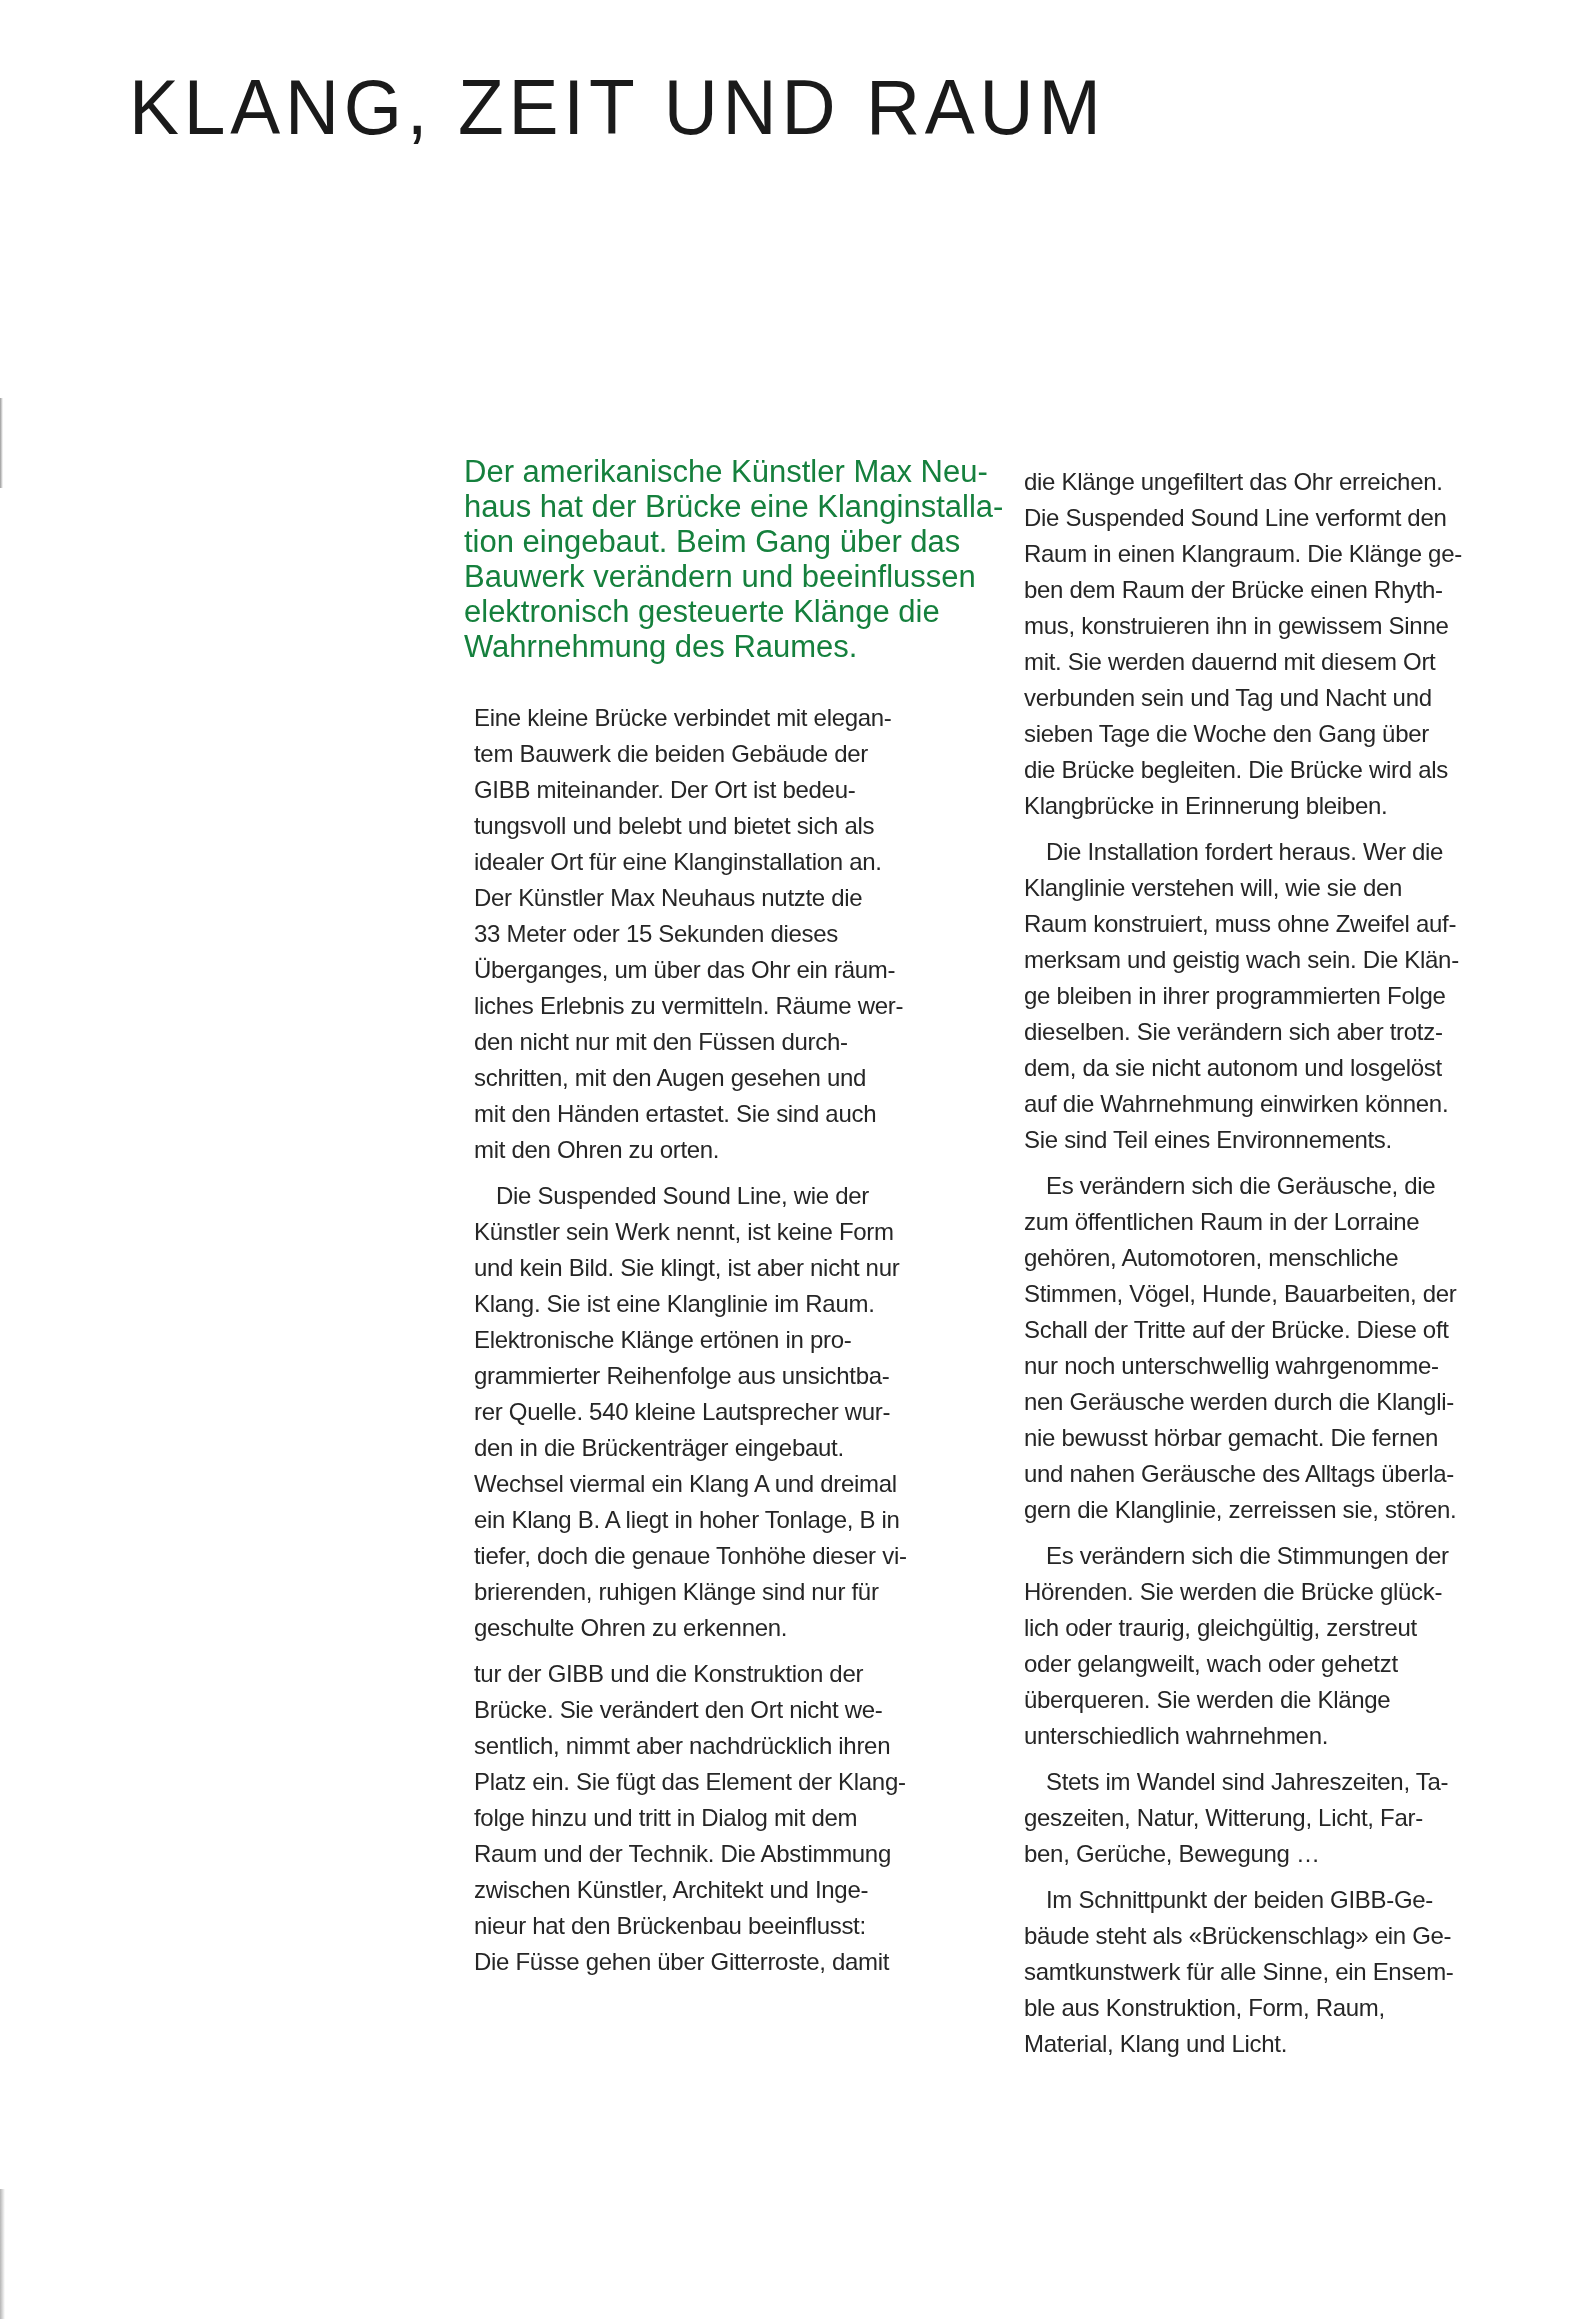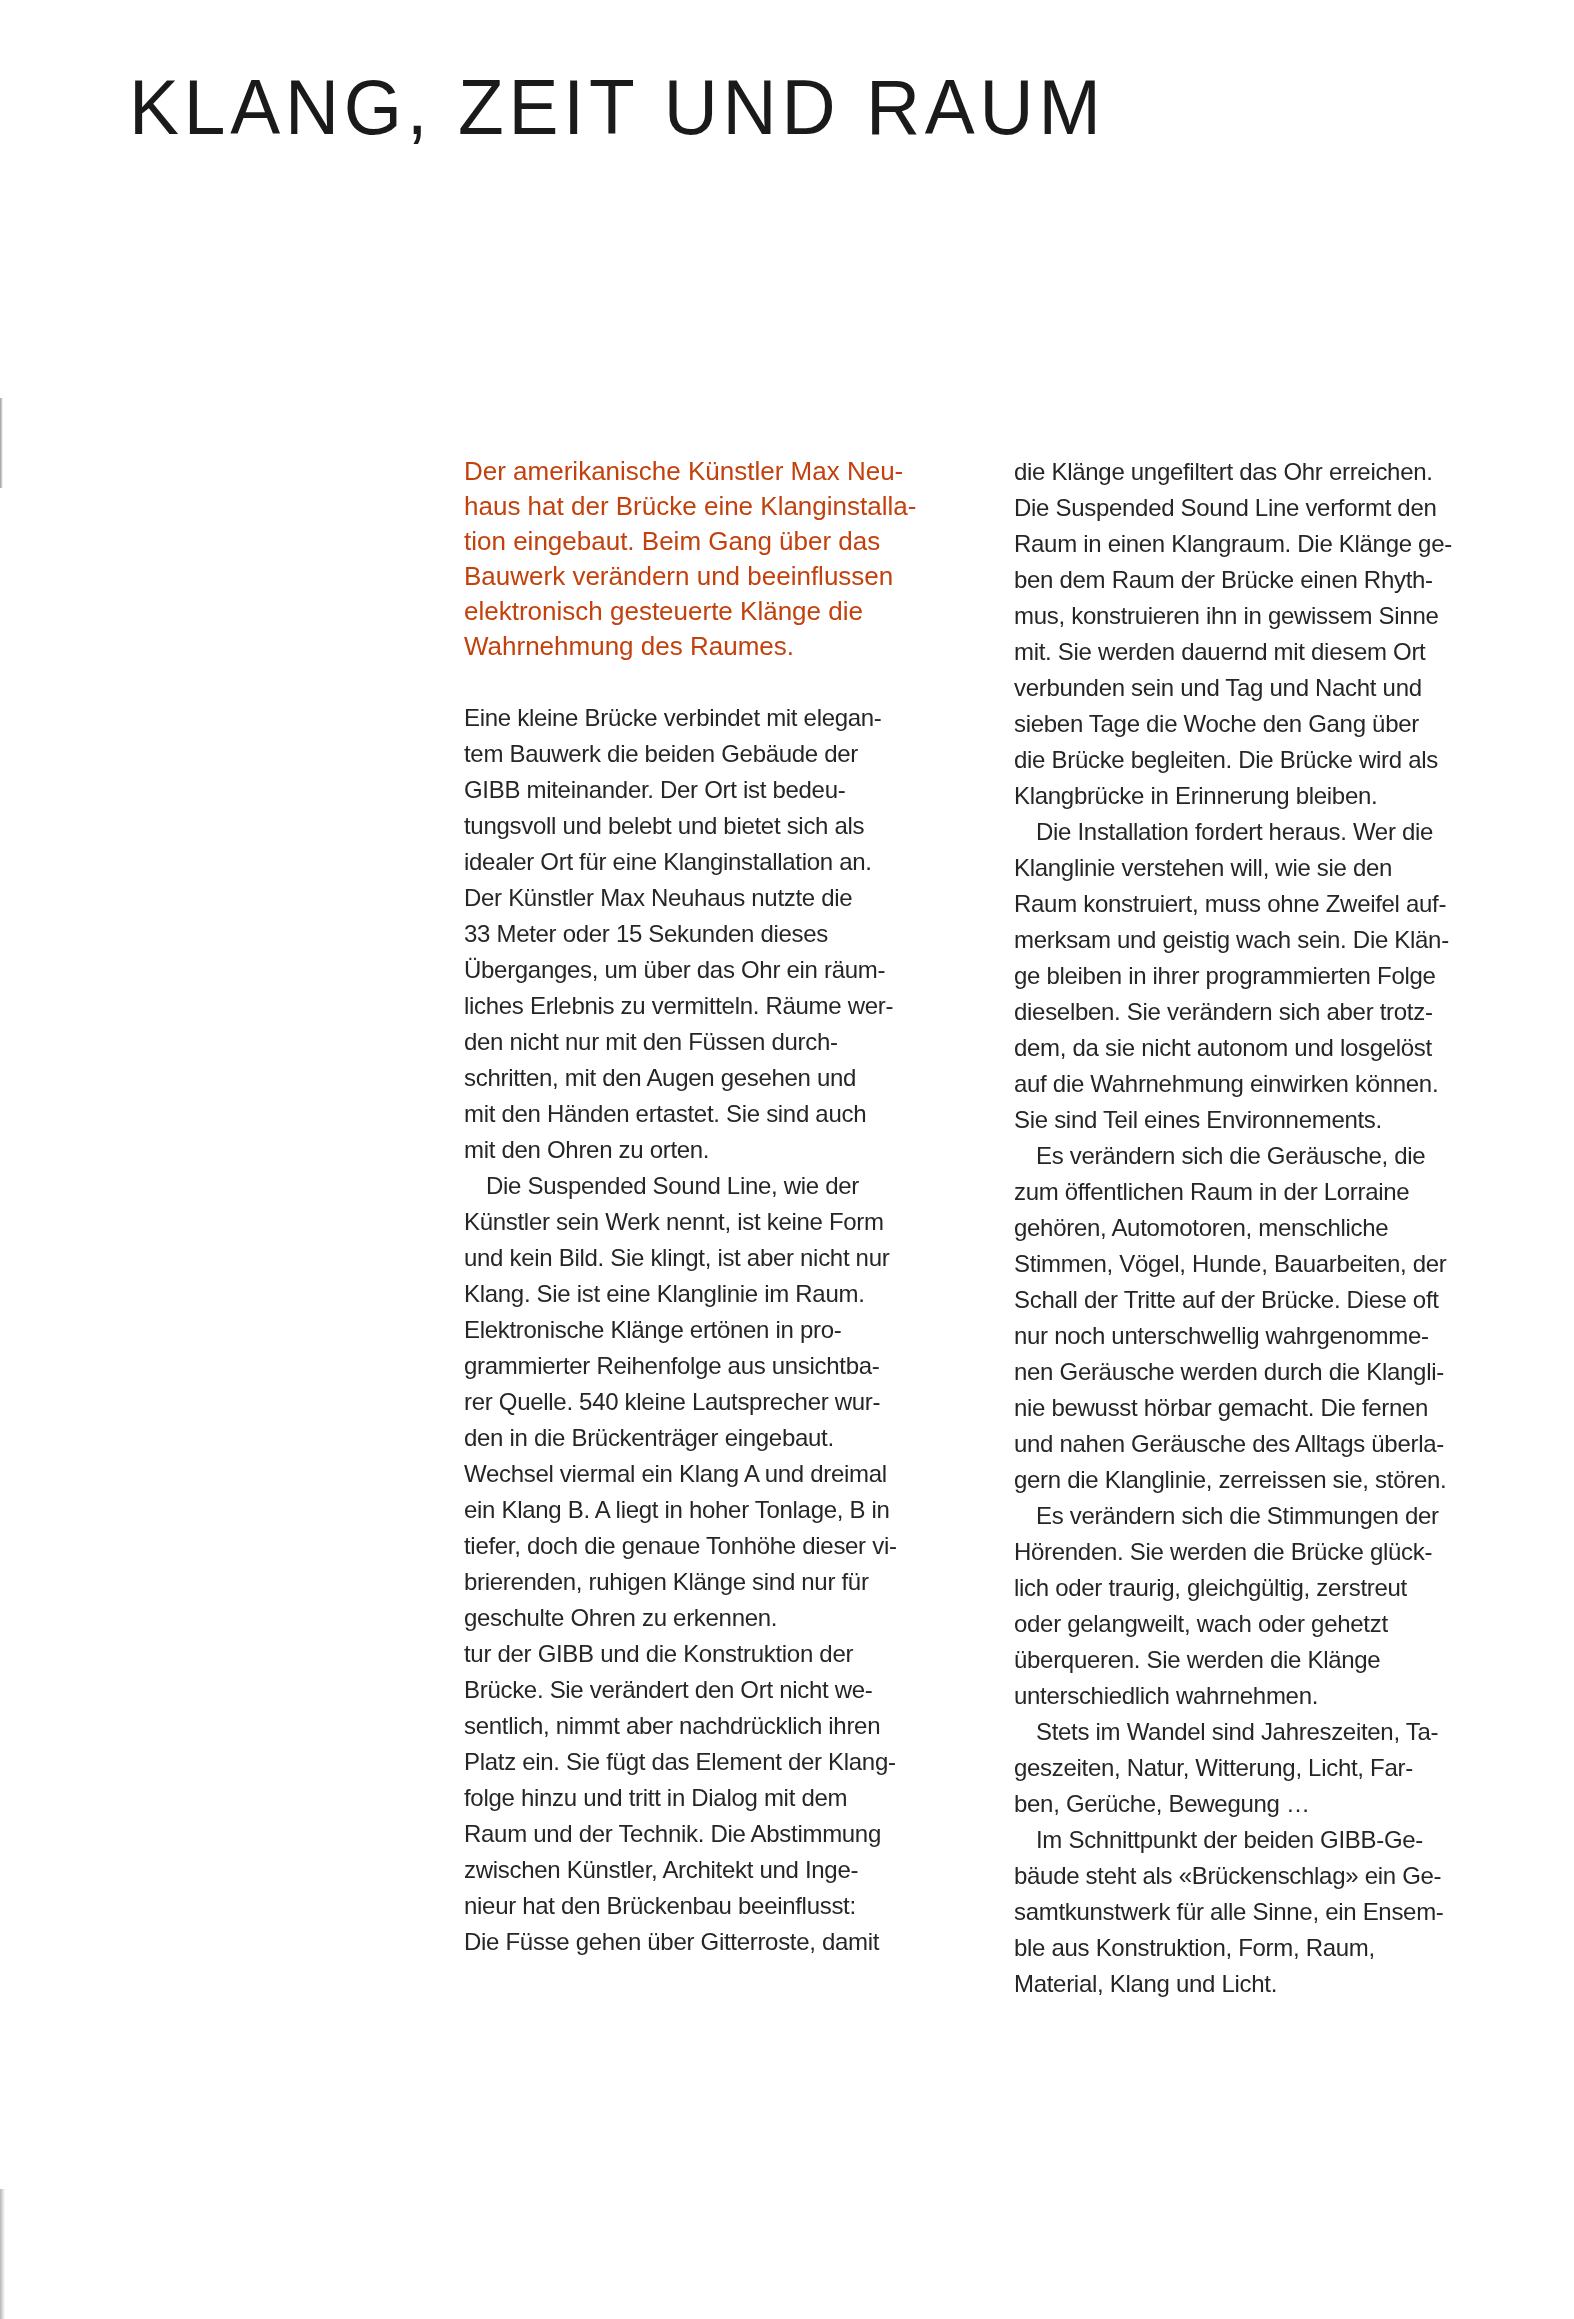--- a/index.html
+++ b/index.html
@@ -36,27 +36,27 @@
   }
   .col {
     position: absolute;
     width: 488px;
     font-size: 24px;
     line-height: 36px;
   }
   .col-left { left: 464px; top: 454px; }
   .col-right { left: 1014px; top: 454px; }
   .lead {
-    font-size: 26px;
+    font-size: 31px;
     line-height: 35px;
-    color: #c2410c;
+    color: #15803d;
     margin: 0 0 36px 0;
   }
   .line { display: block; white-space: nowrap; }
-  .p { margin: 0; }
+  .p { margin: 10px; }
   .indent { padding-left: 22px; }
   .body-text { color: #262626; letter-spacing: -0.3px; }
 </style>
 </head>
 <body>
 
 <div class="scan-edge-left"></div>
 <div class="scan-edge-bottom"></div>
 
 <h1 class="title">KLANG, ZEIT UND RAUM</h1>

